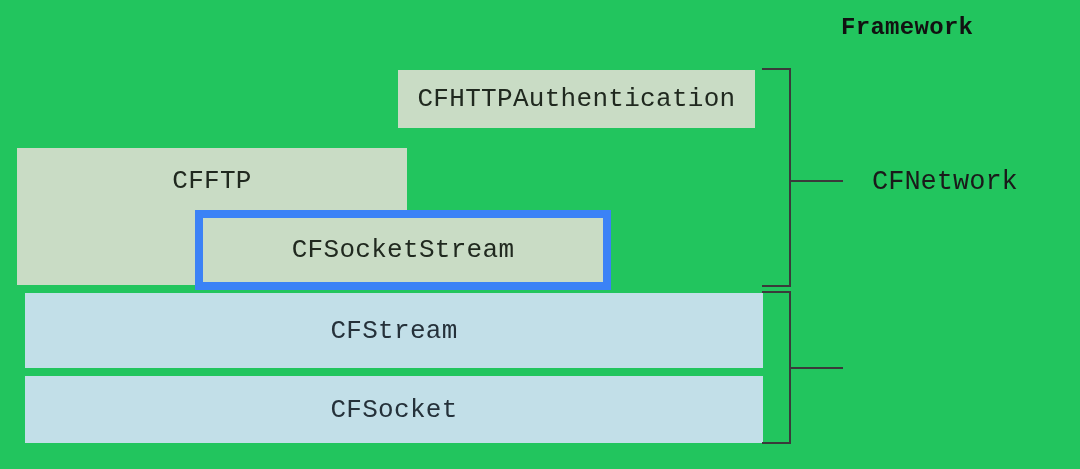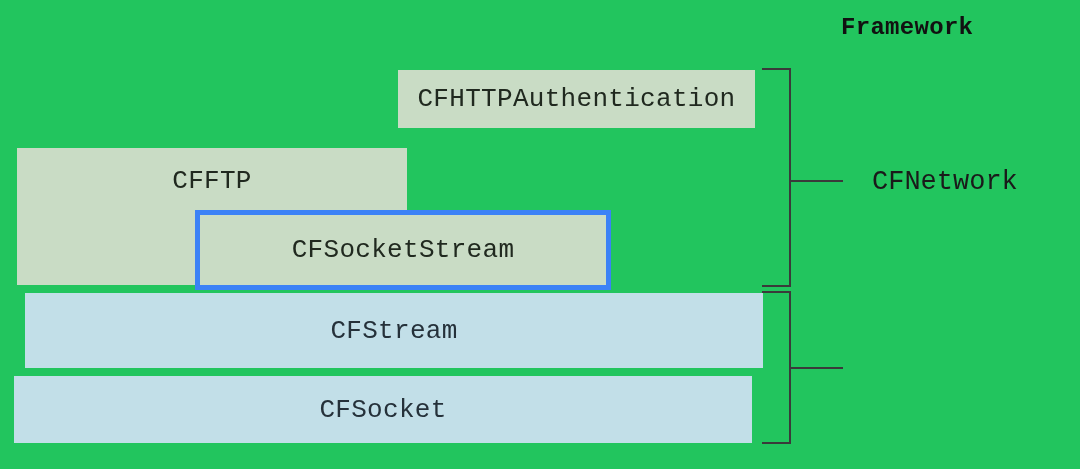--- a/index.html
+++ b/index.html
@@ -35,26 +35,26 @@
     display: flex;
     align-items: center;
     justify-content: center;
   }
 
   #box-cfhttpauthentication { left: 398px; top: 70px;  width: 357px; height: 58px; }
   #box-cfftp                { left: 17px;  top: 148px; width: 378px; height: 137px; padding-left: 12px; }
   #box-cfhttp               { left: 402px; top: 148px; width: 353px; height: 137px; }
   #box-cfsocketstream {
     left: 195px; top: 210px; width: 416px; height: 80px;
-    border: 5px solid #3b82f6;
+    border: 8px solid #3b82f6;
     box-sizing: border-box;
     z-index: 2;
   }
   #box-cfstream             { left: 17px;  top: 293px; width: 738px; height: 75px; }
-  #box-cfsocket             { left: 6px;  top: 376px; width: 738px; height: 67px; }
+  #box-cfsocket             { left: 17px;  top: 376px; width: 738px; height: 67px; }
 
   .bracket {
     position: absolute;
     width: 29px;
     box-sizing: border-box;
     border: 2px solid #3a3a3a;
     border-left: none;
   }
   #bracket-cfnetwork       { left: 762px; top: 68px;  height: 219px; }
   #bracket-core-foundation { left: 762px; top: 291px; height: 153px; }

